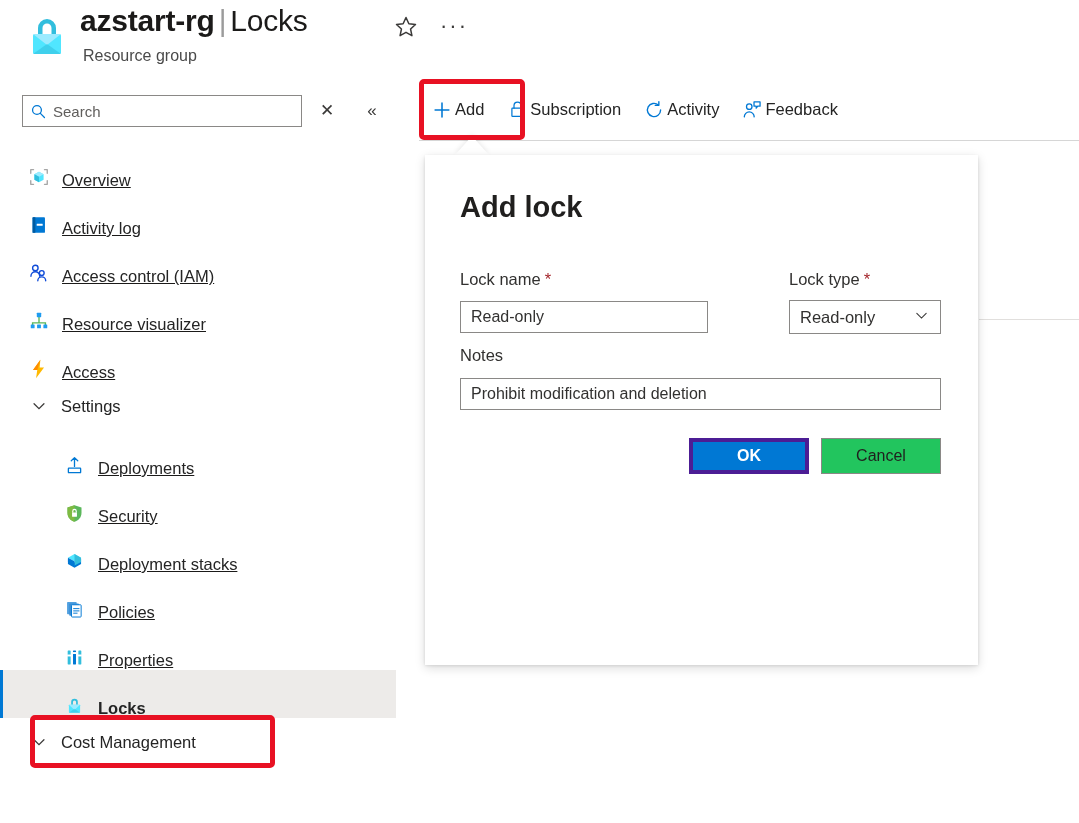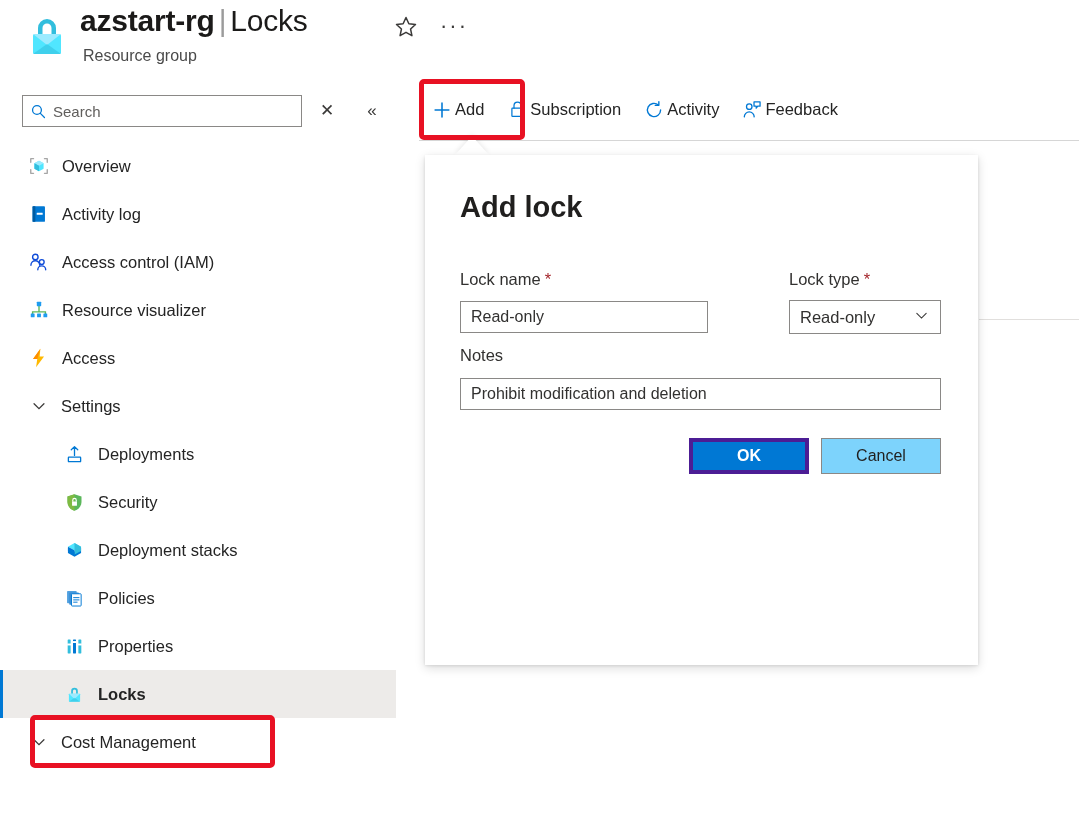--- a/index.html
+++ b/index.html
@@ -32,21 +32,21 @@
   .search-input { border: none; outline: none; font-size: 15px; color: #605e5c; font-family: inherit;
                   width: 230px; background: transparent; padding: 0; }
   .search-input::placeholder { color: #605e5c; opacity: 1; }
   .sr-close { position: absolute; left: 316px; top: 100px; width: 22px; height: 22px; color: #3b3a39;
               font-size: 17px; text-align: center; line-height: 22px; cursor: pointer; font-weight: 300; }
   .sr-collapse { position: absolute; left: 360px; top: 100px; width: 24px; height: 22px; color: #3b3a39;
                  font-size: 17px; text-align: center; line-height: 22px; cursor: pointer; font-weight: 300; }
 
   
   .sidebar { position: absolute; left: 0; top: 142px; width: 396px; }
-  .nav-item { position: relative; display: flex; align-items: center; height: 48px; cursor: pointer; }
+  .nav-item { position: relative; display: flex; align-items: flex-end; height: 48px; cursor: pointer; text-decoration: underline; }
   .nav-item .ni-icon { width: 26px; height: 26px; display: flex; align-items: center; justify-content: center;
                        flex: 0 0 26px; }
   .nav-item .ni-label { font-size: 16.5px; color: #242424; white-space: nowrap; }
   .nav-item.lvl0 .ni-icon { margin-left: 26px; }
   .nav-item.lvl0 .ni-label { margin-left: 10px; }
   .nav-item.lvl1 .ni-icon { margin-left: 61px; }
   .nav-item.lvl1 .ni-label { margin-left: 11px; }
   .nav-group { display: flex; align-items: center; height: 48px; cursor: pointer; }
   .nav-group .chev { margin-left: 28px; width: 22px; display: flex; align-items: center; justify-content: center; }
   .nav-group .ng-label { margin-left: 11px; font-size: 16.5px; color: #242424; }
@@ -78,21 +78,21 @@
   .txtbox { position: absolute; border: 1px solid #8a8886; background: #fff; height: 32px;
             display: flex; align-items: center; }
   .txtbox input { border: none; outline: none; width: 100%; height: 100%; padding: 0 10px;
                   font-size: 16px; color: #323130; font-family: inherit; background: transparent; }
   .selbox { position: absolute; border: 1px solid #8a8886; background: #fff; height: 34px;
             display: flex; align-items: center; justify-content: space-between; padding: 0 10px; cursor: pointer; }
   .selbox .sv { font-size: 16.5px; color: #323130; }
   .btn { position: absolute; height: 36px; display: flex; align-items: center; justify-content: center;
          font-size: 16px; cursor: pointer; }
   .btn-primary { background: #0078d4; color: #fff; border: 4px solid #4c1d95; font-weight: bold; }
-  .btn-default { background: #7dd3fc; color: #201f1e; border: 1px solid #8a8886; }
+  .btn-default { background: #22c55e; color: #201f1e; border: 1px solid #8a8886; }
 
   
   .annot { position: absolute; border: 5px solid #e81123; border-radius: 5px; pointer-events: none; }
   .annot-add { left: 419px; top: 79px; width: 106px; height: 61px; }
   .annot-locks { left: 30px; top: 715px; width: 245px; height: 53px; }
 </style>
 </head>
 <body>
 
 <div id="root">

